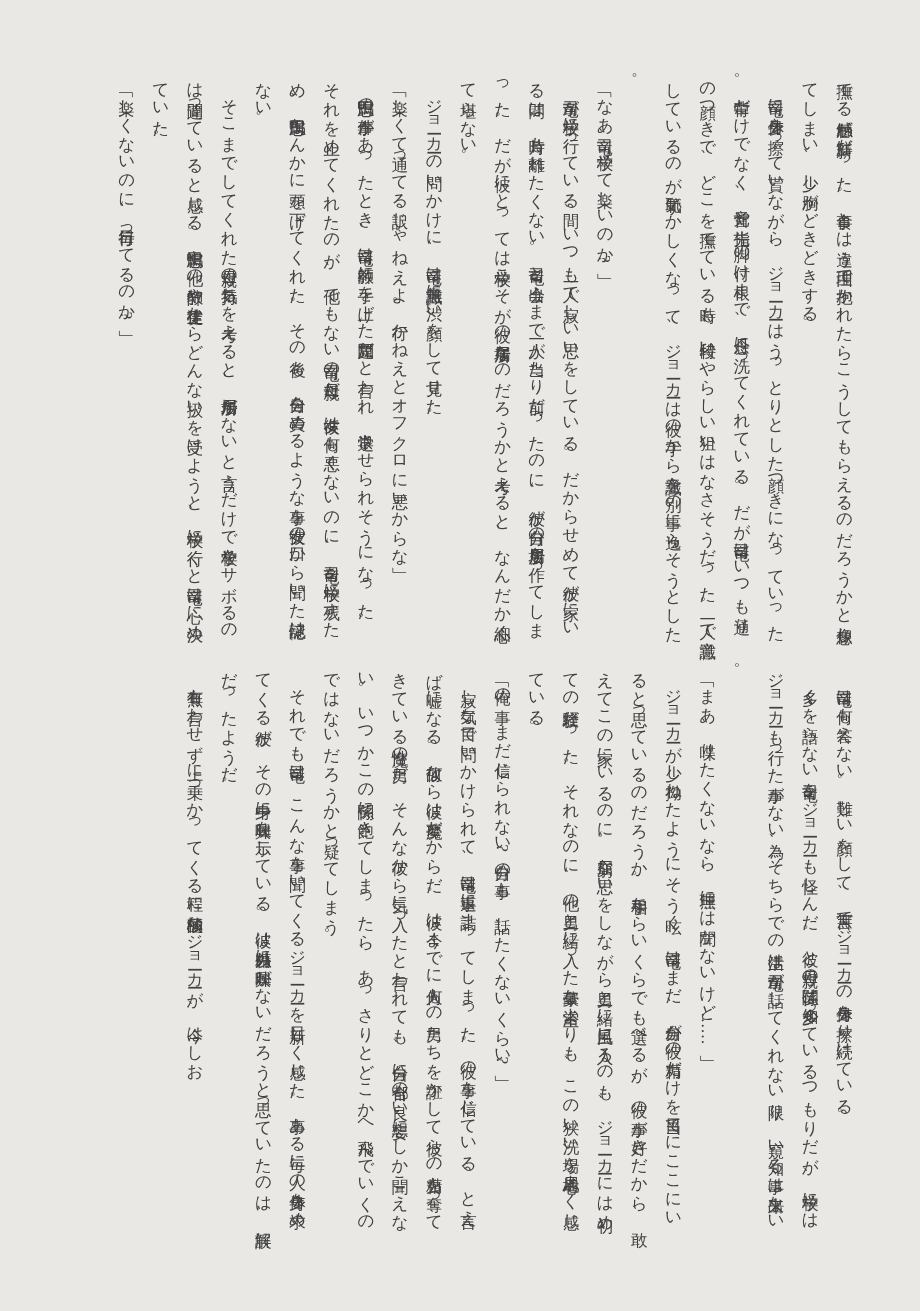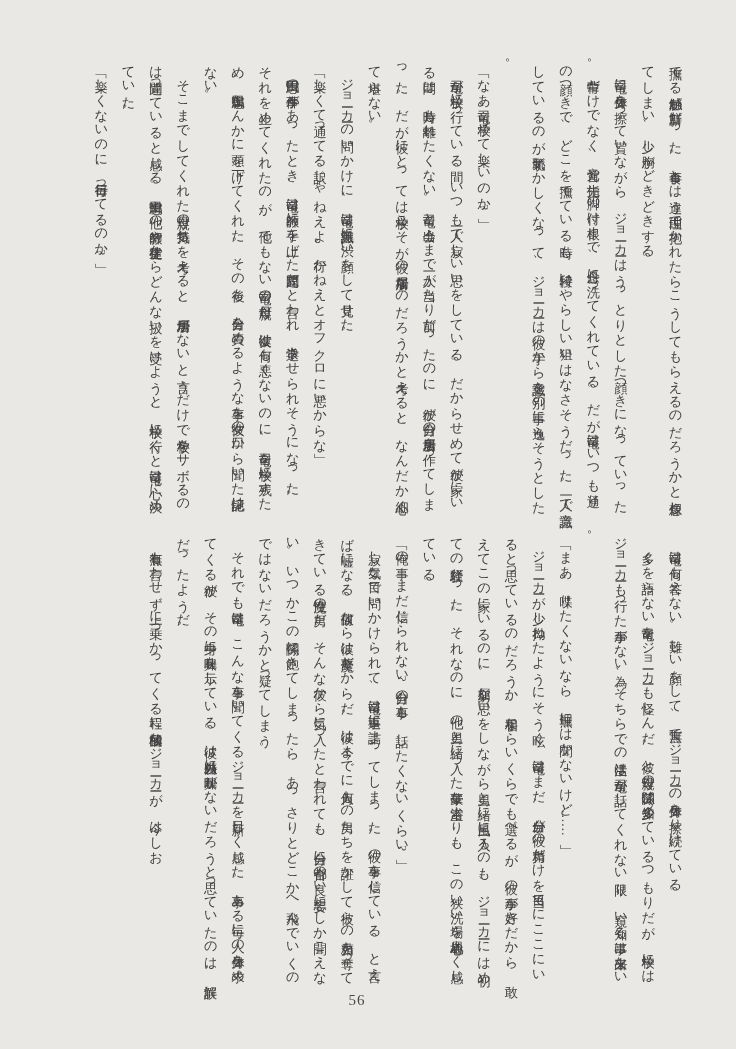--- a/index.html
+++ b/index.html
@@ -73,15 +73,14 @@
       <p class="indent">竜司は何も答えない。難しい顔をして、無言でジョーカーの身体を擦り続けている。</p>
       <p class="indent">多くを語らない竜司をジョーカーも怪しんだ。彼と母親の関係は多少知っているつもりだが、学校にはジョーカーも行った事がない為、そちらでの生活は竜司が話してくれない限り、窺い知る事は出来ない。</p>
       <p class="indent">「まあ、喋りたくないなら、無理には聞かないけど……」</p>
       <p class="indent">ジョーカーが少し拗ねたようにそう呟く。竜司はまだ、自分が彼の精力だけを目当てにここにいると思っているのだろうか。相手ならいくらでも選べるが、彼の事が好きだから、敢えてこの家にいるのに。窮屈な思いをしながら男と一緒に風呂に入るのも、ジョーカーには初めての経験だった。それなのに、他の男と一緒に入った豪華な浴室よりも、この狭い洗い場を居心地よく感じている。</p>
       <p class="indent">「俺の事、まだ信じられない?自分の事も、話したくないくらい?」</p>
       <p class="indent">寂し気な目で問いかけられて、竜司は返事に詰まってしまった。彼の事を信じている、と言えば嘘になる。何故なら彼は夢魔だからだ。彼は今までに何人もの男たちを誑かして彼らの精力を奪ってきている魔性の男だ。そんな彼から気に入ったと言われても、自分に都合の良い妄想にしか聞こえない。いつかこの関係に飽きてしまったら、あっさりとどこかへ飛んでいくのではないだろうかと疑ってしまう。</p>
       <p class="indent">それでも竜司は、こんな事を聞いてくるジョーカーを目新しく感じた。事ある毎に人の身体を求めてくる彼が、その中身に興味を示している。彼は精力以外に興味がないだろうと思っていたのは、誤解だったようだ。</p>
       <p class="indent">有無も言わせず上に乗っかってくる程に積極的なジョーカーが、今はしお</p>
     </div>
 
-  <div class="page-number">56</div>
 
 </div>
 
 </body></html>

